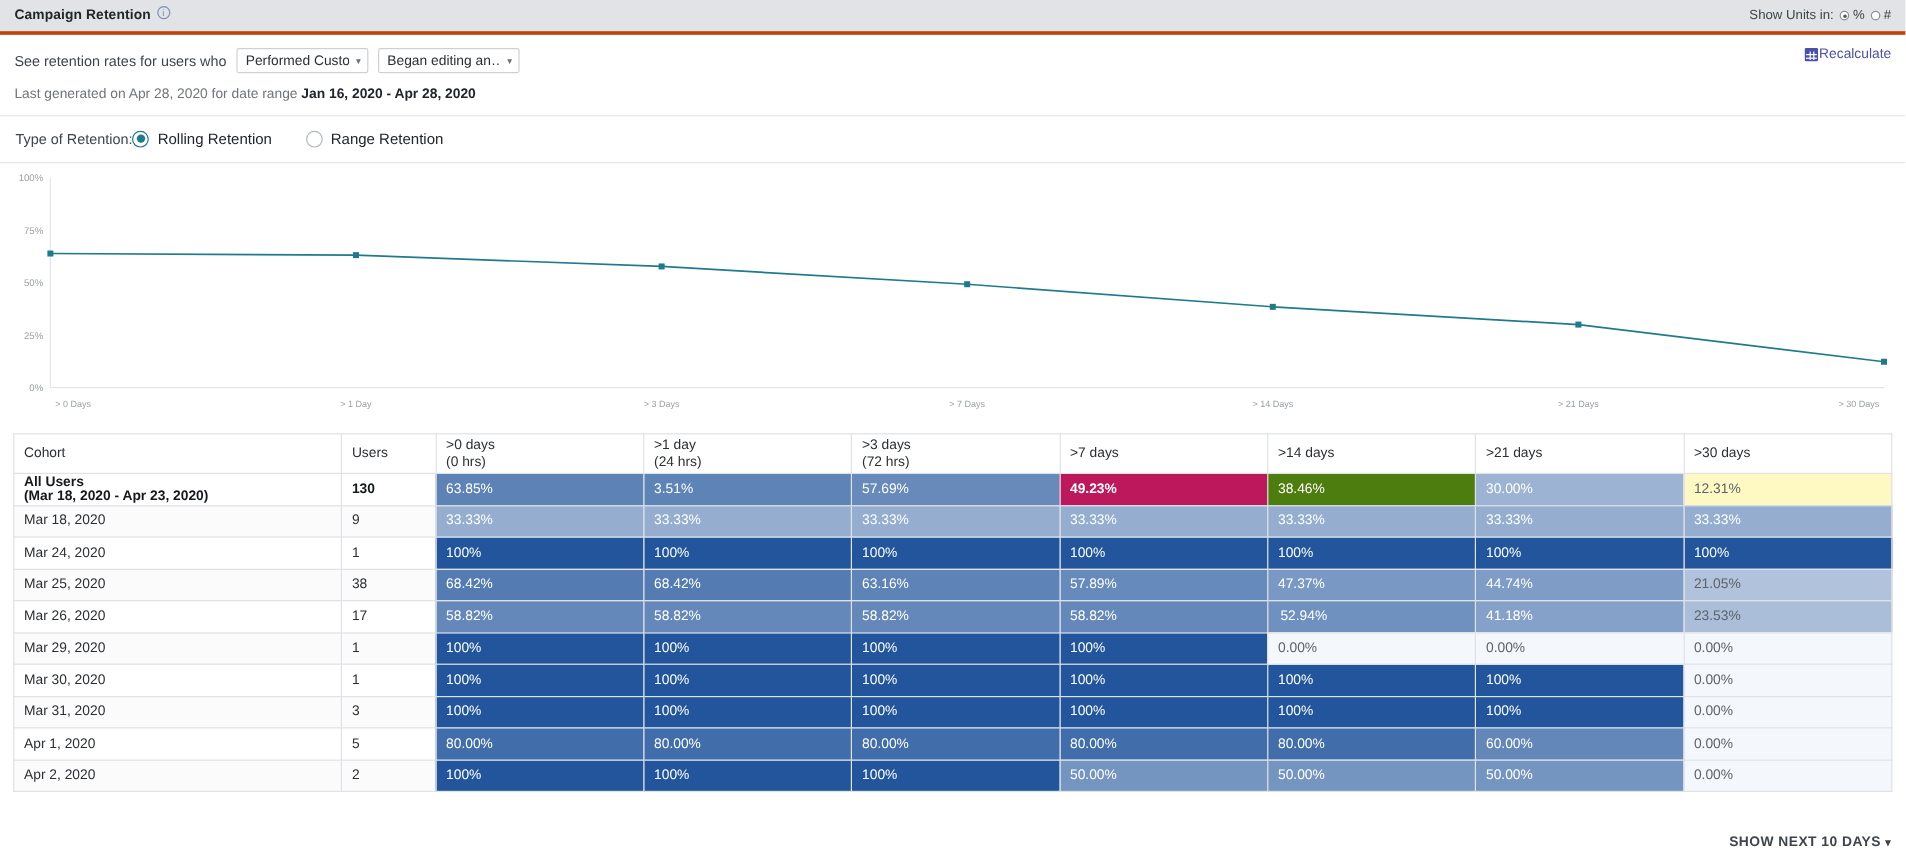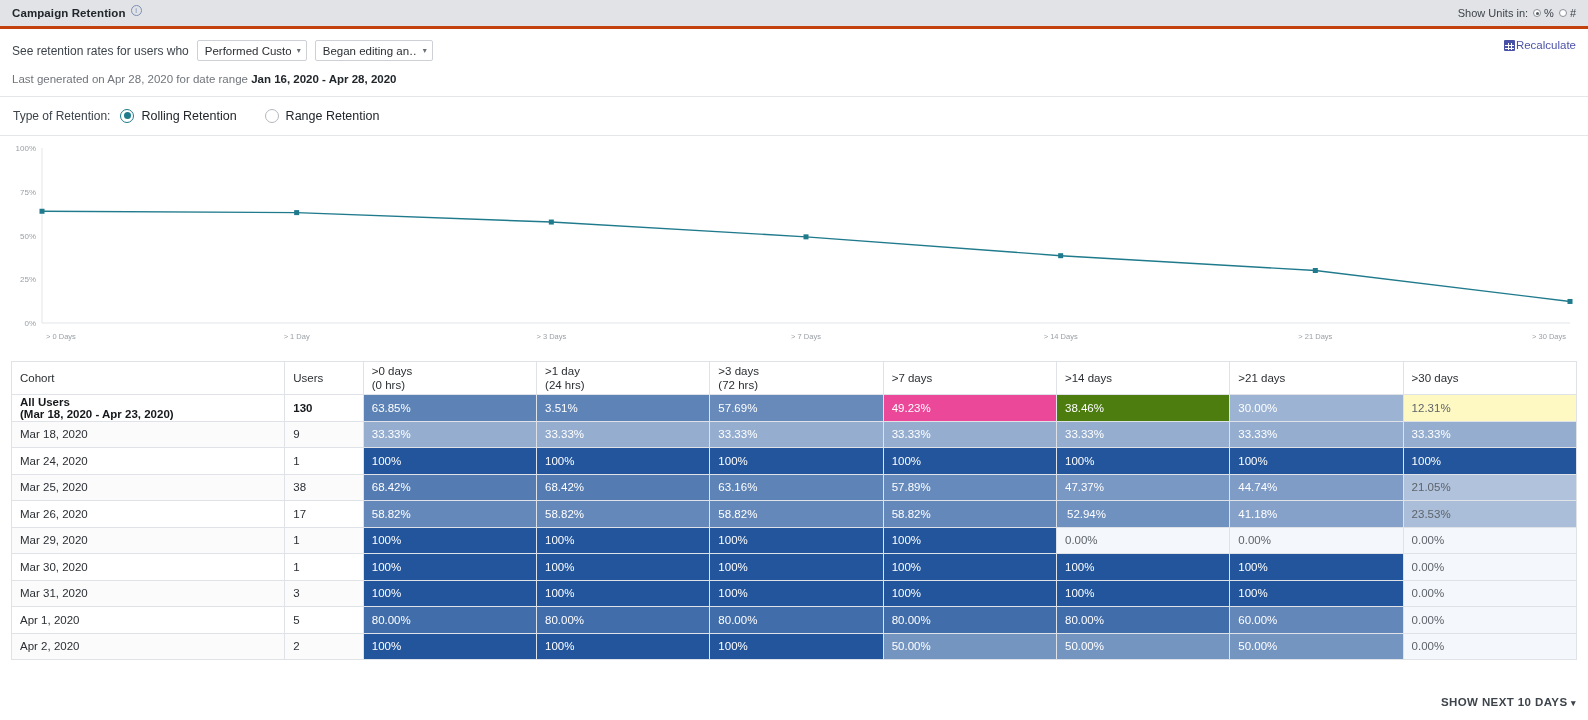--- a/index.html
+++ b/index.html
@@ -82,21 +82,21 @@
   }
   .lastgen b { color:#21262b; font-weight:bold; }
 
   .divider { height:1px; background:#e4e6e9; }
 
   
   .rtype {
     display:flex; align-items:center; gap:0;
     padding:12px 12px 12px 13px;
   }
-  .rtype-label { font-size:12px; color:#3d444b; margin-right:10px; }
+  .rtype-label { font-size:12px; color:#3d444b; }
   .radio-opt { display:flex; align-items:center; gap:7px; margin-right:28px; cursor:pointer; }
   .radio {
     width:14px; height:14px; border-radius:50%;
     border:1.6px solid #b3b8be; background:#fff;
     display:inline-block; position:relative;
   }
   .radio.on { border-color:#1f7a8c; }
   .radio.on::after {
     content:""; position:absolute; left:2.4px; top:2.4px;
     width:7px; height:7px; border-radius:50%; background:#1f7a8c;
@@ -254,21 +254,21 @@
           <th><span>&gt;30 days</span></th>
         </tr>
     </thead>
     <tbody id="body">
         <tr class="all-users">
           <td class="cohort"><span>All Users</span><span class="sub2">(Mar 18, 2020 - Apr 23, 2020)</span></td>
           <td class="users">130</td>
           <td class="pct" style="background: rgb(92, 130, 182);">63.85%</td>
           <td class="pct" style="background: rgb(93, 131, 183);">3.51%</td>
           <td class="pct" style="background: rgb(103, 138, 187);">57.69%</td>
-          <td class="pct" style="background: #ec4899;">49.23%</td>
+          <td class="pct" style="background: #be185d; font-weight: bold;">49.23%</td>
           <td class="pct" style="background: #4d7c0f;">38.46%</td>
           <td class="pct" style="background: rgb(156, 179, 211);">30.00%</td>
           <td class="pct dark-text" style="background: #fef9c3;">12.31%</td>
         </tr>
         <tr class="zebra">
           <td class="cohort"><span>Mar 18, 2020</span></td>
           <td class="users">9</td>
           <td class="pct" style="background: rgb(149, 174, 208);">33.33%</td>
           <td class="pct" style="background: rgb(149, 174, 208);">33.33%</td>
           <td class="pct" style="background: rgb(149, 174, 208);">33.33%</td>

